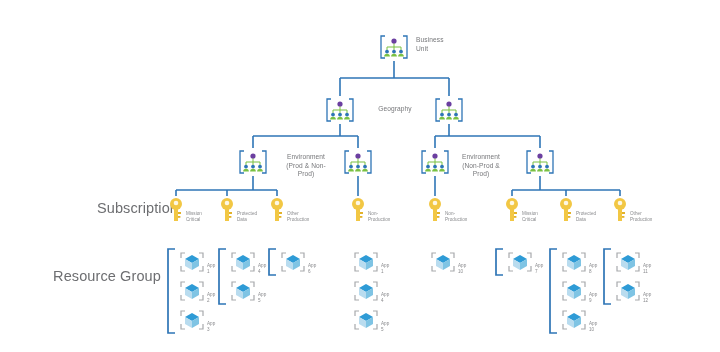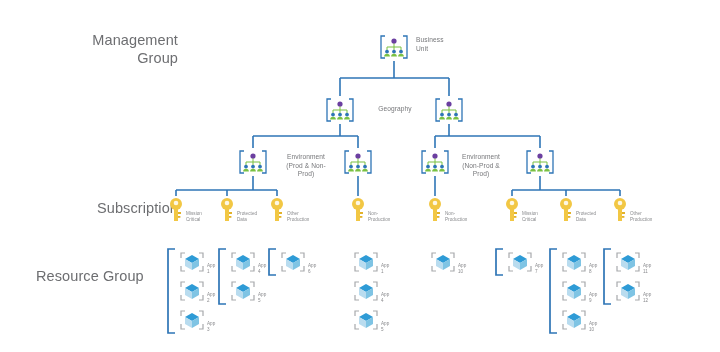--- a/index.html
+++ b/index.html
@@ -92,24 +92,22 @@
       <line x1="512" y1="190" x2="512" y2="196" stroke="#2E75B6" stroke-width="1.6" stroke-linecap="butt"></line>
       <line x1="566" y1="190" x2="566" y2="196" stroke="#2E75B6" stroke-width="1.6" stroke-linecap="butt"></line>
       <line x1="620" y1="190" x2="620" y2="196" stroke="#2E75B6" stroke-width="1.6" stroke-linecap="butt"></line>
       <path d="M175 249 L168 249 L168 333 L175 333" fill="none" stroke="#2E75B6" stroke-width="1.7" stroke-linejoin="miter"></path>
       <path d="M226 249 L219 249 L219 304 L226 304" fill="none" stroke="#2E75B6" stroke-width="1.7" stroke-linejoin="miter"></path>
       <path d="M276 249 L269 249 L269 275 L276 275" fill="none" stroke="#2E75B6" stroke-width="1.7" stroke-linejoin="miter"></path>
       <path d="M503 249 L496 249 L496 275 L503 275" fill="none" stroke="#2E75B6" stroke-width="1.7" stroke-linejoin="miter"></path>
       <path d="M557 249 L550 249 L550 333 L557 333" fill="none" stroke="#2E75B6" stroke-width="1.7" stroke-linejoin="miter"></path>
       <path d="M611 249 L604 249 L604 304 L611 304" fill="none" stroke="#2E75B6" stroke-width="1.7" stroke-linejoin="miter"></path>
     </svg>
-    <div class="row-label" style="left: 60px; top: 32px; text-align: right; width: 118px;">Management
-Group</div>
     <div class="row-label" style="left: 60px; top: 200px; text-align: right; width: 118px;">Subscription</div>
-    <div class="row-label" style="left: 36px; top: 268px; text-align: left; width: 142px;">Resource Group</div>
+    <div class="row-label" style="left: 36px; top: 268px; text-align: center; width: 142px;">Resource Group</div>
     <div class="node" style="left: 394px; top: 47px;">
       <span class="glyph">
         <svg width="34" height="26" viewBox="0 0 34 26">
           <path d="M8 2 L4 2 L4 24 L8 24" fill="none" stroke="#2E75B6" stroke-width="1.3"></path>
           <path d="M26 2 L30 2 L30 24 L26 24" fill="none" stroke="#2E75B6" stroke-width="1.3"></path>
           <path d="M17 9 L17 13 M10 13 L24 13 M10 13 L10 16 M17 13 L17 16 M24 13 L24 16" fill="none" stroke="#7AC143" stroke-width="1"></path>
           <circle cx="17" cy="7" r="2.6" fill="#6B3FA0"></circle>
           <circle cx="10" cy="17.6" r="1.9" fill="#2E75B6"></circle>
           <path d="M7.1 22.6 a2.9 2.9 0 0 1 5.8 0 z" fill="#7AC143"></path>
           <circle cx="17" cy="17.6" r="1.9" fill="#2E75B6"></circle>

